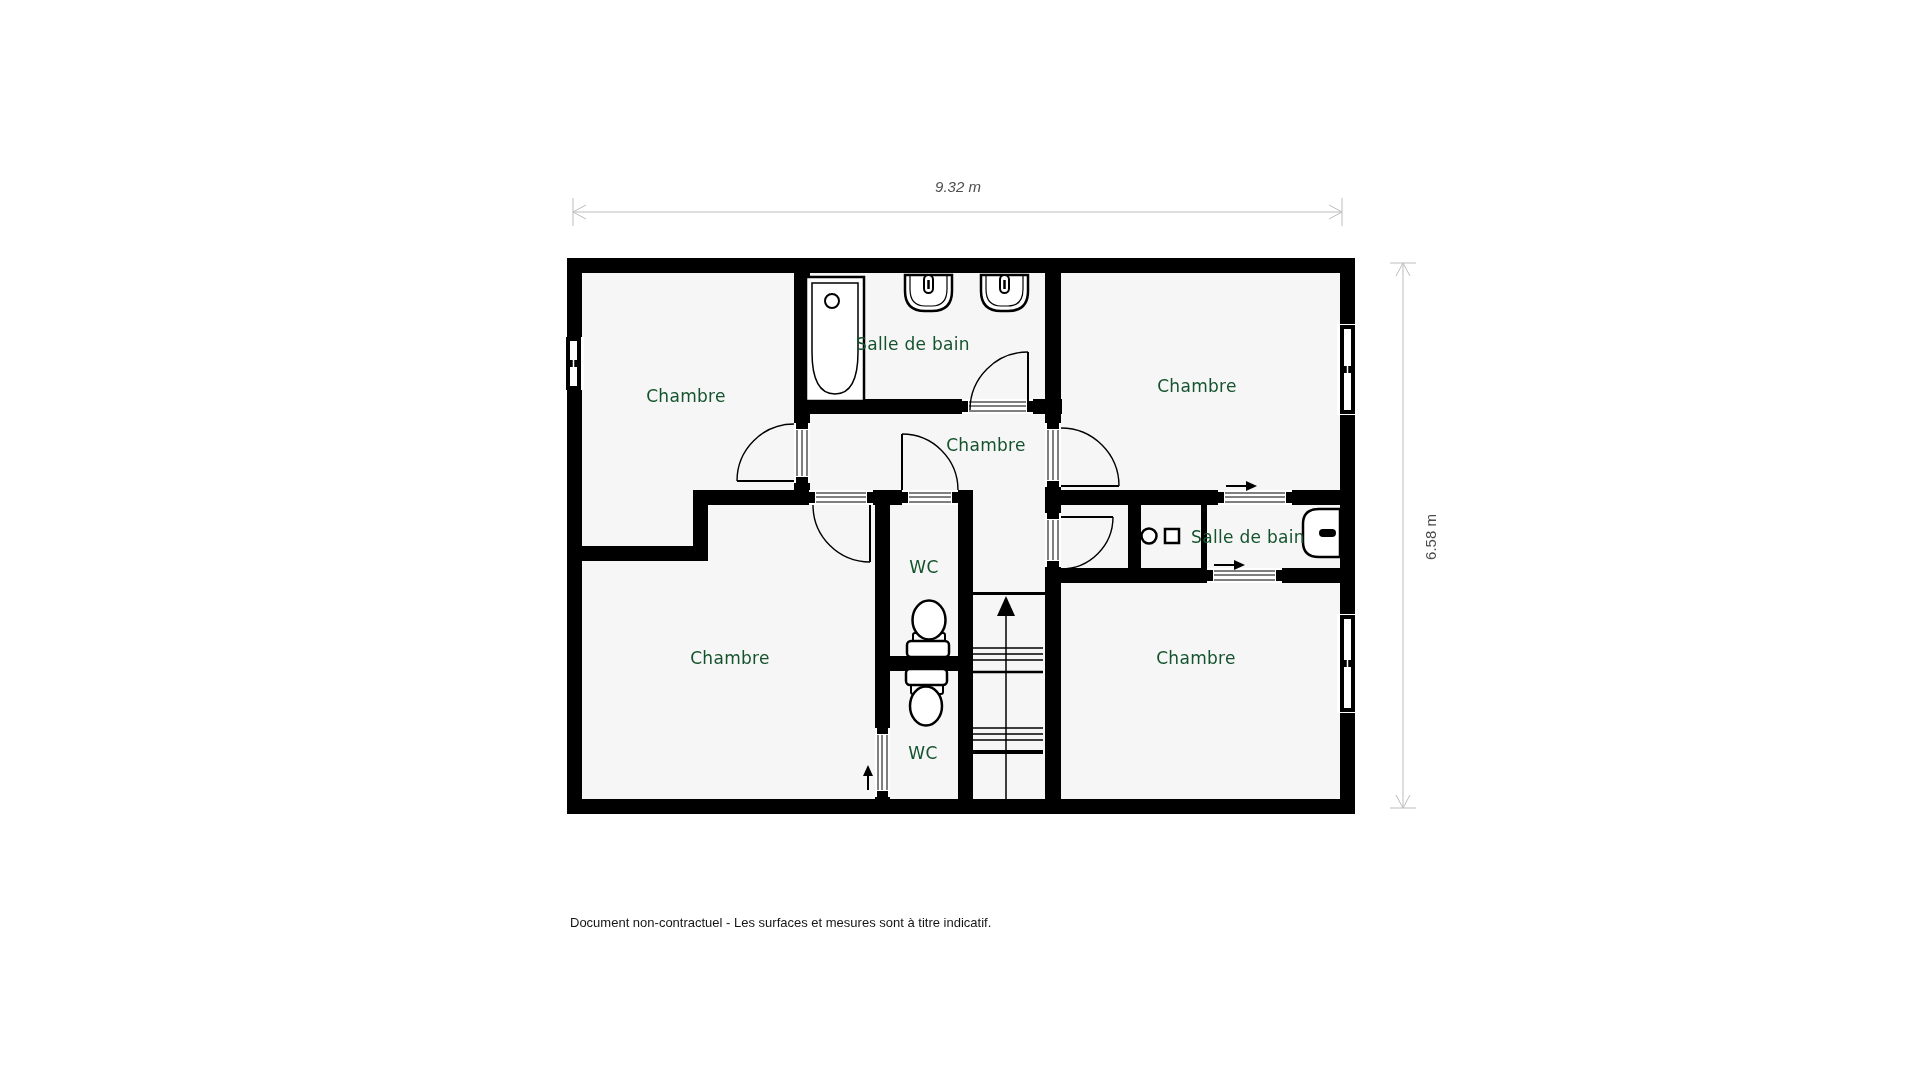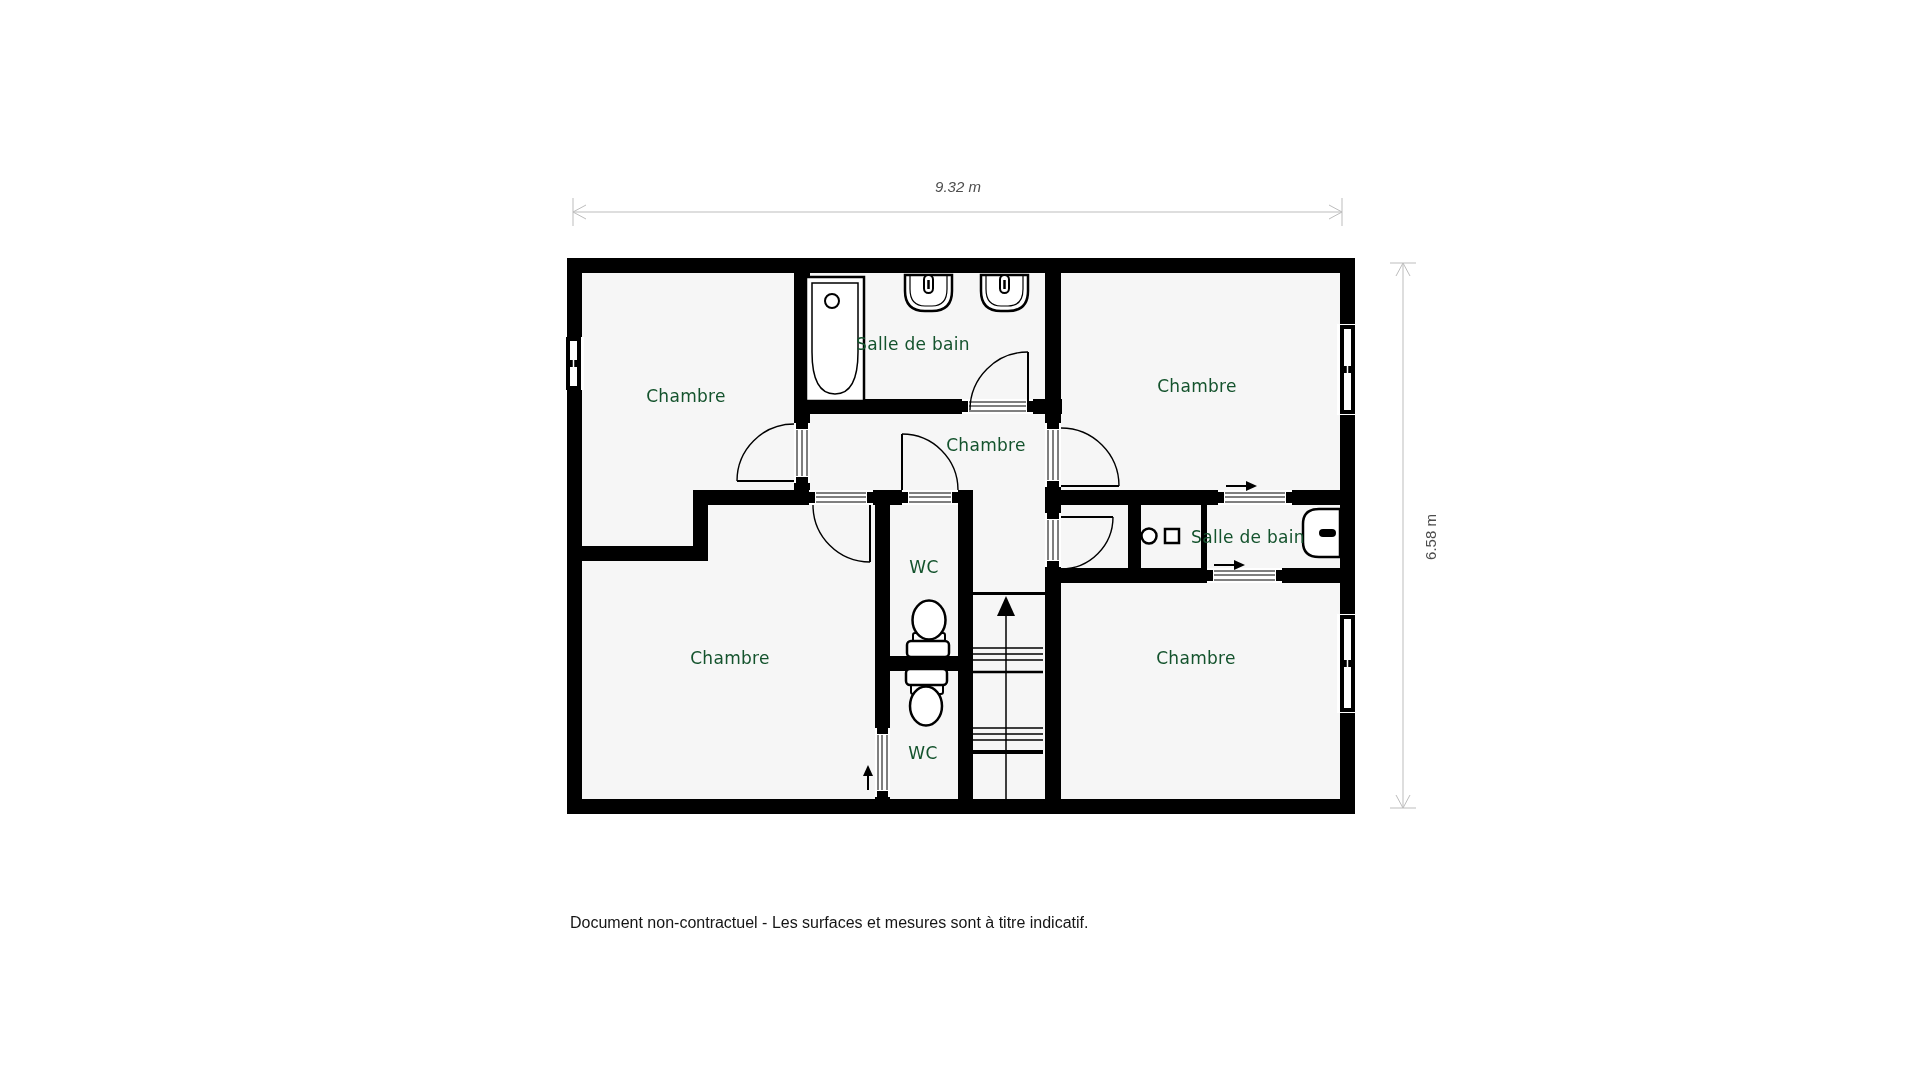--- a/index.html
+++ b/index.html
@@ -5,21 +5,21 @@
   html,body{margin:0;padding:0;background:#ffffff;}
   .canvas{position:relative;width:1920px;height:1080px;background:#ffffff;overflow:hidden;
           font-family:"DejaVu Sans",sans-serif;}
   .plan-svg{position:absolute;left:0;top:0;}
   .room-label{position:absolute;transform:translate(-50%,-50%);font-size:17px;color:#14532d;
               white-space:nowrap;letter-spacing:0.3px;}
   .dim-label{position:absolute;transform:translate(-50%,-50%);font-family:"Liberation Sans",sans-serif;
              font-size:15px;color:#4d4d4d;white-space:nowrap;}
   .dim-label.vertical{transform:translate(-50%,-50%) rotate(-90deg);}
   .footer{position:absolute;left:570px;top:914px;font-family:"Liberation Sans",sans-serif;
-          font-size:16px;line-height:17px;color:#151515;white-space:nowrap;}
+          font-size:13px;line-height:17px;color:#151515;white-space:nowrap;}
   
   .lbl-chambre-tl{left:686px;top:396px;}
   .lbl-sdb-haut{left:913px;top:344px;}
   .lbl-chambre-tr{left:1197px;top:386px;}
   .lbl-couloir{left:986px;top:445px;}
   .lbl-wc-haut{left:924px;top:567px;}
   .lbl-sdb-droite{left:1248px;top:537px;}
   .lbl-chambre-bl{left:730px;top:658px;}
   .lbl-wc-bas{left:923px;top:753px;}
   .lbl-chambre-br{left:1196px;top:658px;}

